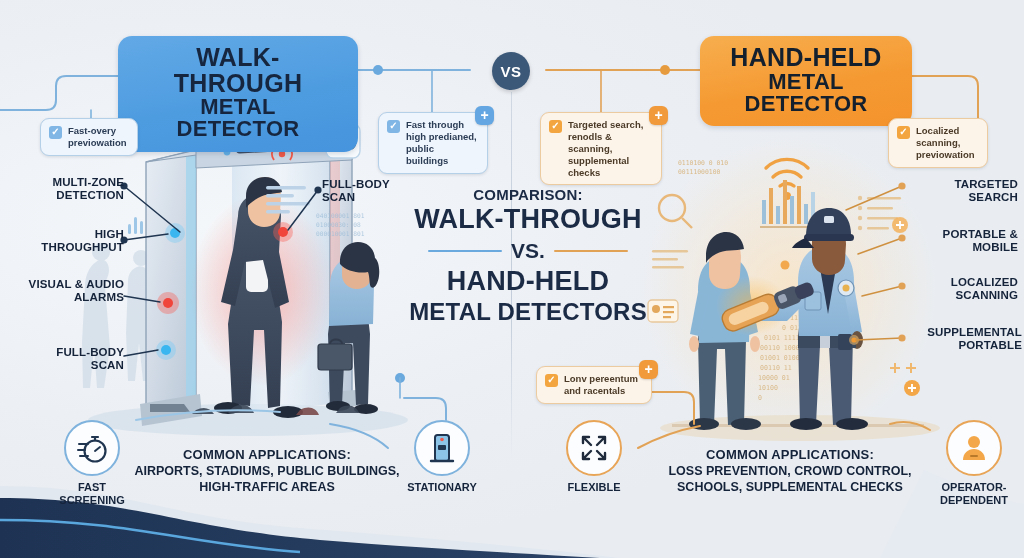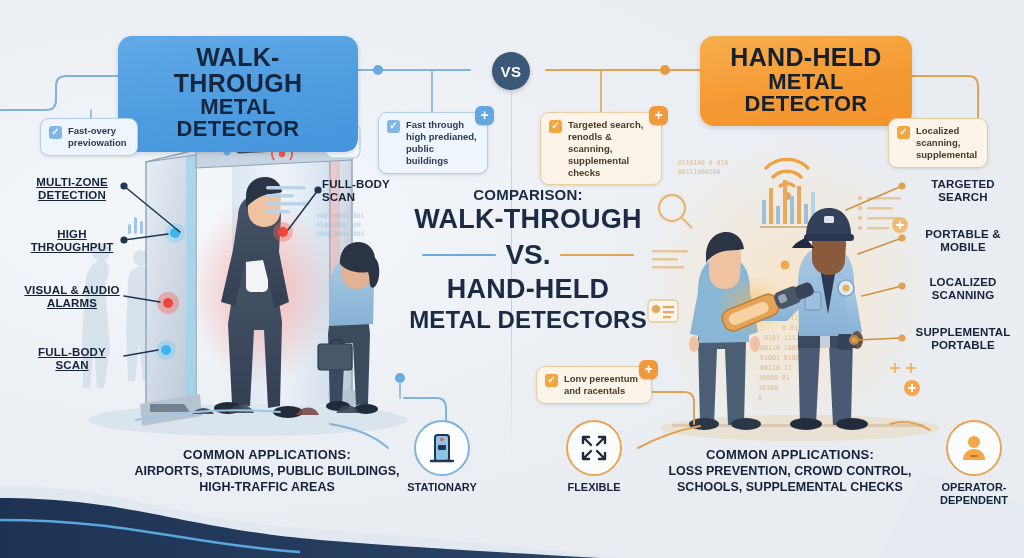--- a/index.html
+++ b/index.html
@@ -52,21 +52,21 @@
     position:absolute; left:394px; top:186px; width:268px;
     text-align:center; color:#1b2a45;
   }
   .center-title .ct-line { font-weight:800; letter-spacing:.2px; }
   .ct1 { font-size:15px; }
   .ct2 { font-size:27px; margin-top:1px; }
   .ct-vs-row { display:flex; align-items:center; justify-content:center; gap:9px; margin:4px 0 2px; }
   .ct-rule { height:2px; width:74px; border-radius:2px; }
   .ct-rule.blue { background:#6aa9dd; }
   .ct-rule.org  { background:#e2a256; }
-  .ct-vs { font-size:28px; font-weight:800; }
+  .ct-vs { font-size:21px; font-weight:800; }
   .ct3 { font-size:27px; margin-top:3px; }
   .ct4 { font-size:24px; margin-top:1px; }
 
   
   .card {
     position:absolute; border-radius:9px; padding:6px 9px 6px 8px;
     display:flex; gap:6px; align-items:flex-start;
     font-size:9.5px; line-height:1.25; font-weight:600;
     box-shadow:0 1px 3px rgba(35,55,85,.14);
   }
@@ -90,25 +90,25 @@
   #card-2 { left:378px; top:112px; width:110px; }
   #card-3 { left:540px; top:112px; width:122px; }
   #card-4 { left:888px; top:118px; width:100px; }
   #card-5 { left:536px; top:366px; width:116px; }
 
   
   .spoke {
     position:absolute; font-size:11.5px; font-weight:800; color:#15233a;
     line-height:1.15; letter-spacing:.15px;
   }
-  .spoke.l { text-align:center;text-decoration:underline; }
-  .spoke.r { text-align:center; }
+  .spoke.l { text-align:right; }
+  .spoke.r { text-align:right; }
   #sp-l1 { left:20px;  top:176px; width:104px; }
   #sp-l2 { left:20px;  top:228px; width:104px; }
-  #sp-l3 { left:20px;  top:284px; width:104px; }
+  #sp-l3 { left:20px;  top:278px; width:104px; }
   #sp-l4 { left:20px;  top:346px; width:104px; }
   #sp-fullbody { left:322px; top:178px; width:86px; text-align:left; }
   #sp-r1 { left:908px; top:178px; width:110px; }
   #sp-r2 { left:908px; top:228px; width:110px; }
   #sp-r3 { left:908px; top:276px; width:110px; }
   #sp-r4 { left:904px; top:326px; width:118px; }
 
   
   .badge { position:absolute; text-align:center; }
   .badge .ring {
@@ -517,40 +517,52 @@
   </div>
 
   <div class="card org" id="card-3">
     <span class="chk org">✓</span>
     <span>Targeted search, renodls &amp; scanning, supplemental checks</span>
     <span class="plus org">+</span>
   </div>
 
   <div class="card org" id="card-4">
     <span class="chk org">✓</span>
-    <span>Localized scanning, supplemental</span>
+    <span>Localized scanning, previowation</span>
   </div>
 
   <div class="card org" id="card-5">
     <span class="chk org">✓</span>
     <span>Lonv pereentum and racentals</span>
     <span class="plus org">+</span>
   </div>
 
   <div class="spoke l" id="sp-l1">MULTI-ZONE DETECTION</div>
   <div class="spoke l" id="sp-l2">HIGH THROUGHPUT</div>
   <div class="spoke l" id="sp-l3">VISUAL &amp; AUDIO ALARMS</div>
   <div class="spoke l" id="sp-l4">FULL-BODY SCAN</div>
   <div class="spoke" id="sp-fullbody">FULL-BODY SCAN</div>
 
   <div class="spoke r" id="sp-r1">TARGETED SEARCH</div>
   <div class="spoke r" id="sp-r3">LOCALIZED SCANNING</div>
   <div class="spoke r" id="sp-r2">PORTABLE &amp; MOBILE</div>
   <div class="spoke r" id="sp-r4">SUPPLEMENTAL PORTABLE</div>
 
+  <div class="badge" id="bdg-fast">
+    <div class="ring">
+      <svg width="34" height="34" viewBox="0 0 34 34">
+        <circle cx="20" cy="20" r="10.5" fill="none" stroke="#1f3550" stroke-width="2.2"></circle>
+        <path d="M20 9.5 v-2.5 M17 6 h6" stroke="#1f3550" stroke-width="2.2" stroke-linecap="round"></path>
+        <path d="M20 20 l5 -4" stroke="#1f3550" stroke-width="2" stroke-linecap="round"></path>
+        <path d="M4 13 h9 M3 19 h7 M5 25 h8" stroke="#1f3550" stroke-width="2" stroke-linecap="round"></path>
+      </svg>
+    </div>
+    <div class="cap">FAST
+SCREENING</div>
+  </div>
 
   <div class="badge orange" id="bdg-flex">
     <div class="ring">
       <svg width="32" height="32" viewBox="0 0 32 32">
         <g stroke="#1f2b3d" stroke-width="2.4" stroke-linecap="round" stroke-linejoin="round" fill="none">
           <path d="M13 13 L5 5 M5 5 v6 M5 5 h6"></path>
           <path d="M19 13 L27 5 M27 5 v6 M27 5 h-6"></path>
           <path d="M13 19 L5 27 M5 27 v-6 M5 27 h6"></path>
           <path d="M19 19 L27 27 M27 27 v-6 M27 27 h-6"></path>
         </g>

